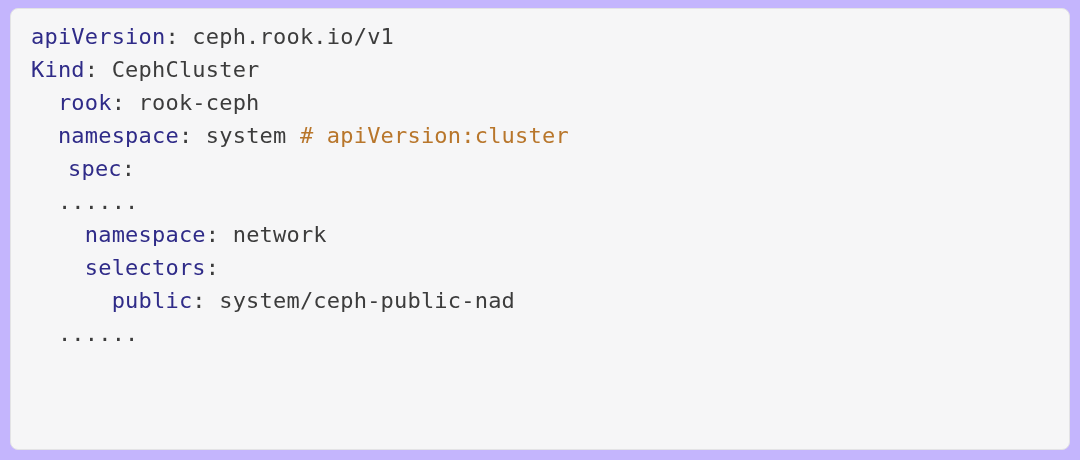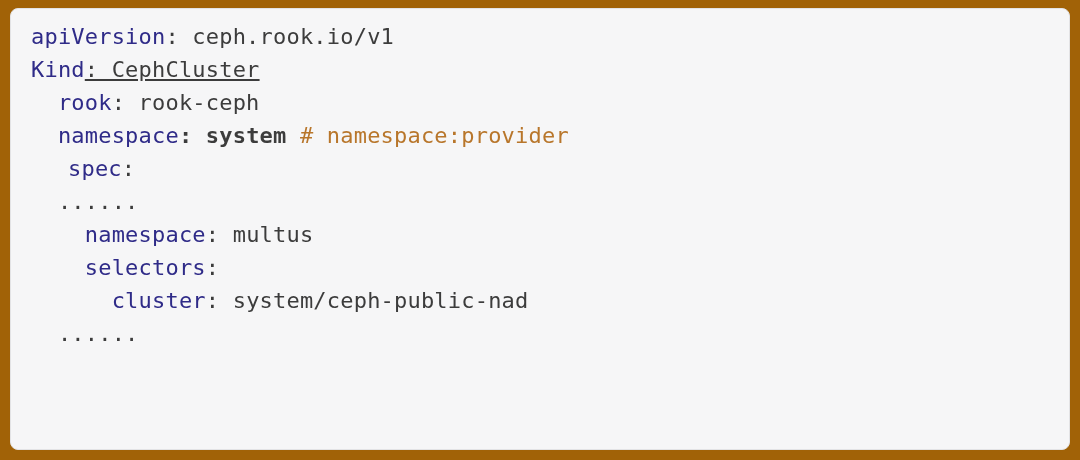--- a/index.html
+++ b/index.html
@@ -36,28 +36,28 @@
     letter-spacing: 0.2px;
   }
   .code-line {
     white-space: pre;
     height: 33px;
   }
 </style>
 </head>
 <body>
 
-<div class="page" style="background: #a16207;">
+<div class="page" style="background: #c4b5fd;">
   <div class="code-block" style="background: rgb(246, 246, 247); border-color: rgb(227, 227, 229);">
     <div class="code-content">
         <div class="code-line"><span style="color: rgb(47, 43, 136);">apiVersion</span><span style="color: rgb(60, 60, 60);">: ceph.rook.io/v1</span></div>
-        <div class="code-line"><span style="color: rgb(47, 43, 136); margin-top: 44px;">Kind</span><span style="color: rgb(60, 60, 60); text-decoration: underline;">: CephCluster</span></div>
+        <div class="code-line"><span style="color: rgb(47, 43, 136); margin-top: 44px;">Kind</span><span style="color: rgb(60, 60, 60);">: CephCluster</span></div>
         <div class="code-line"><span style="color: rgb(60, 60, 60);">  </span><span style="color: rgb(47, 43, 136);">rook</span><span style="color: rgb(60, 60, 60);">: rook-ceph</span></div>
-        <div class="code-line"><span style="color: rgb(60, 60, 60);">  </span><span style="color: rgb(47, 43, 136); text-align: center;">namespace</span><span style="color: rgb(60, 60, 60); font-weight: bold;">: system </span><span style="color: rgb(184, 118, 43);"># namespace:provider</span></div>
+        <div class="code-line"><span style="color: rgb(60, 60, 60);">  </span><span style="color: rgb(47, 43, 136); text-align: center;">namespace</span><span style="color: rgb(60, 60, 60);">: system </span><span style="color: rgb(184, 118, 43);"># apiVersion:cluster</span></div>
         <div class="code-line"><span style="color: rgb(47, 43, 136); margin-left: 37px;">spec</span><span style="color: rgb(60, 60, 60);">:</span></div>
         <div class="code-line"><span style="color: rgb(60, 60, 60);">  ......</span></div>
-        <div class="code-line"><span style="color: rgb(60, 60, 60);">    </span><span style="color: rgb(47, 43, 136);">namespace</span><span style="color: rgb(60, 60, 60);">: multus</span></div>
+        <div class="code-line"><span style="color: rgb(60, 60, 60);">    </span><span style="color: rgb(47, 43, 136);">namespace</span><span style="color: rgb(60, 60, 60);">: network</span></div>
         <div class="code-line"><span style="color: rgb(60, 60, 60);">    </span><span style="color: rgb(47, 43, 136); margin-top: 44px;">selectors</span><span style="color: rgb(60, 60, 60);">:</span></div>
-        <div class="code-line"><span style="color: rgb(60, 60, 60);">      </span><span style="color: rgb(47, 43, 136);">cluster</span><span style="color: rgb(60, 60, 60);">: system/ceph-public-nad</span></div>
+        <div class="code-line"><span style="color: rgb(60, 60, 60);">      </span><span style="color: rgb(47, 43, 136);">public</span><span style="color: rgb(60, 60, 60);">: system/ceph-public-nad</span></div>
         <div class="code-line"><span style="color: rgb(60, 60, 60);">  ......</span></div>
       </div>
   </div>
 </div>
 
 </body></html>

